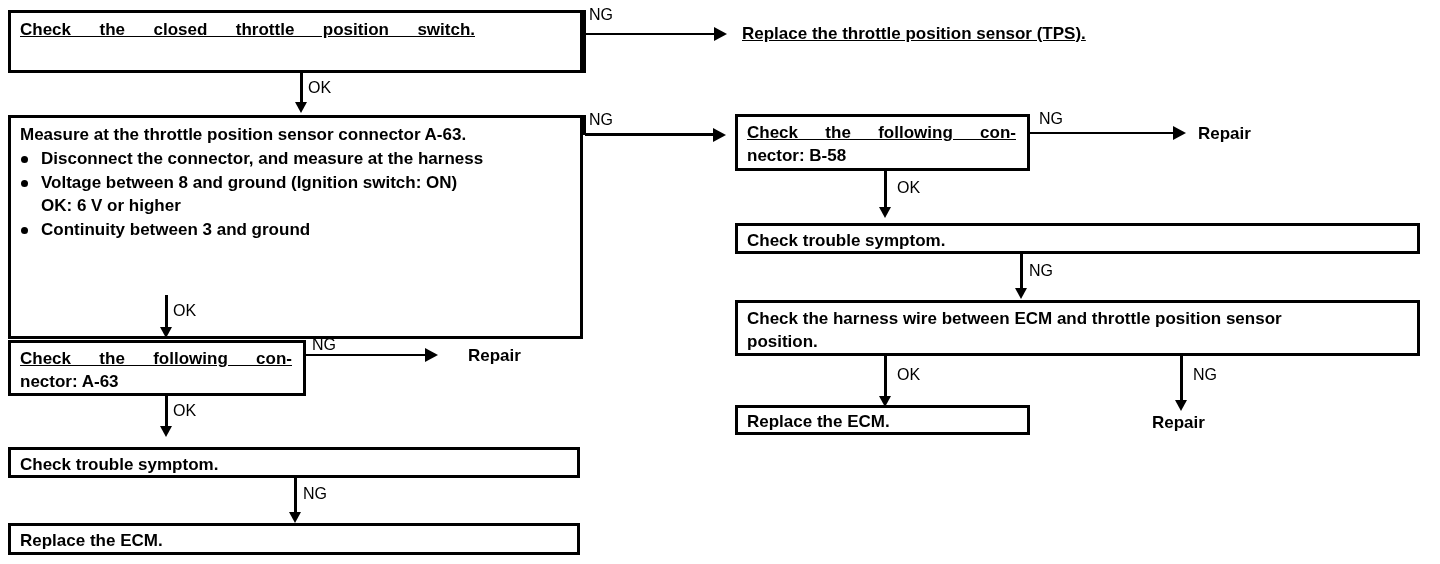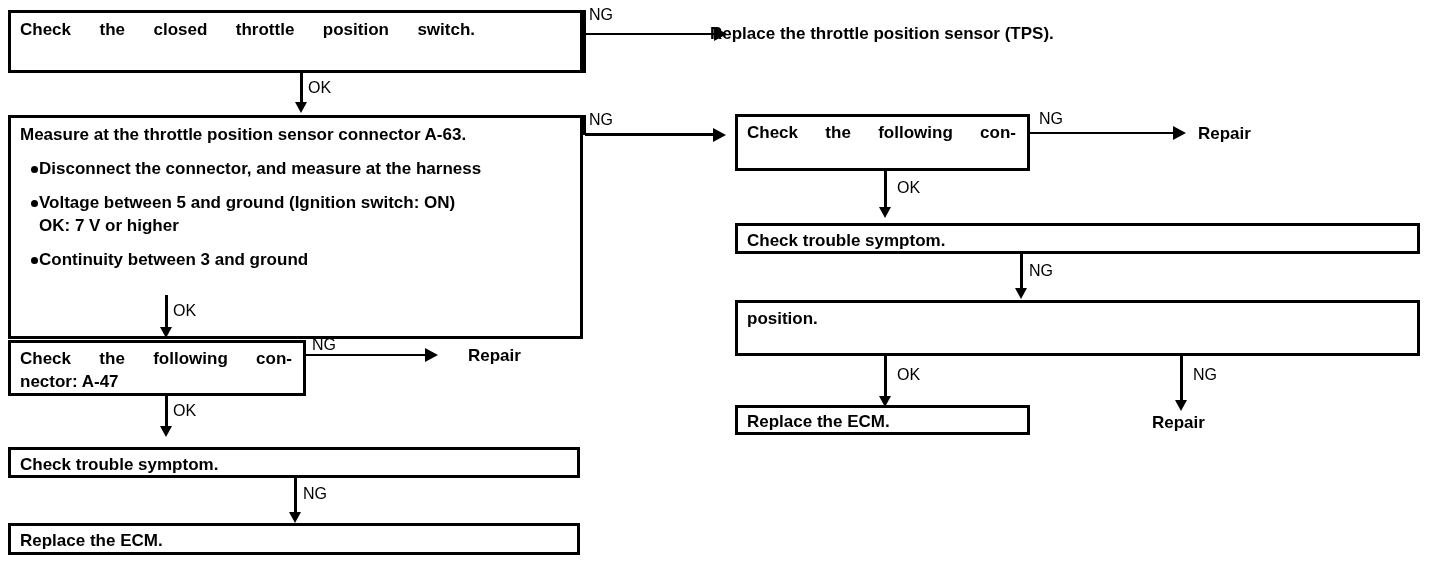--- a/index.html
+++ b/index.html
@@ -74,30 +74,31 @@
     width: 0; height: 0;
     border-top: 7px solid transparent;
     border-bottom: 7px solid transparent;
     border-left: 13px solid #000;
   }
   
   .just {
     display: block;
     text-align: justify;
     text-align-last: justify;
+    text-decoration: underline;
   }
   .bullets {
     margin: 0;
     padding: 0;
     list-style: none;
   }
   .bullets li {
     position: relative;
-    padding-left: 17px;
-    margin: 11px;
+    padding-left: 29px;
+    margin: 1px;
   }
   .bullets li::before {
     content: "";
     position: absolute;
     left: 9px;
     top: 9px;
     width: 7px;
     height: 7px;
     background: #000;
     border-radius: 50%;
@@ -114,57 +115,57 @@
   <div class="box" style="left:8px; top:10px; width:575px; height:63px;">
     <span class="txt just" style="width:455px;">Check  the  closed  throttle  position  switch.</span>
   </div>
 
   <div class="elabel" style="left:589px; top:6px;">NG</div>
 
   <div class="vline thick" style="left:583px; top:10px; height:63px;"></div>
 
   <div class="hline" style="left:585px; top:33px; width:131px;"></div>
   <div class="arrow-right" style="left:714px; top:27px;"></div>
-  <div class="plain" style="left:710px; top:23px;">Replace the throttle position sensor (TPS).</div>
+  <div class="plain" style="left:742px; top:23px;text-decoration:underline;">Replace the throttle position sensor (TPS).</div>
 
   <div class="vline thick" style="left:300px; top:73px; height:32px;"></div>
   <div class="arrow-down" style="left:295px; top:102px;"></div>
   <div class="elabel" style="left:308px; top:79px;">OK</div>
 
   <div class="box" style="left:8px; top:115px; width:575px; height:224px;">
     <div class="txt" style="left:0; right:0; top:5px;">
       <span style="display:block; padding-left:9px;">Measure at the throttle position sensor connector A-63.</span>
       <ul class="bullets">
         <li>
           <span>Disconnect the connector, and measure at the harness</span>
         </li>
         <li>
-          <span>Voltage between 5 and ground (Ignition switch: ON)</span>
-          <span class="sub">OK: 7 V or higher</span>
+          <span>Voltage between 8 and ground (Ignition switch: ON)</span>
+          <span class="sub">OK: 6 V or higher</span>
         </li>
         <li>
           <span>Continuity between 3 and ground</span>
         </li>
       </ul>
     </div>
   </div>
 
   <div class="elabel" style="left:589px; top:111px;">NG</div>
   <div class="vline thick" style="left:583px; top:115px; height:20px;"></div>
   <div class="hline thick" style="left:585px; top:133px; width:130px;"></div>
   <div class="arrow-right" style="left:713px; top:128px;"></div>
 
   <div class="vline thick" style="left:165px; top:295px; height:36px;"></div>
   <div class="arrow-down" style="left:160px; top:327px;"></div>
   <div class="elabel" style="left:173px; top:302px;">OK</div>
 
   <div class="box" style="left:8px; top:340px; width:298px; height:56px;">
     <div class="txt" style="top:4px;">
       <span class="just" style="width:272px;">Check  the  following  con-</span>
-      <span class="sub">nector: A-47</span>
+      <span class="sub">nector: A-63</span>
     </div>
   </div>
 
   <div class="elabel" style="left:312px; top:336px;">NG</div>
   <div class="hline" style="left:306px; top:354px; width:121px;"></div>
   <div class="arrow-right" style="left:425px; top:348px;"></div>
   <div class="plain" style="left:468px; top:345px;">Repair</div>
 
   <div class="vline thick" style="left:165px; top:396px; height:33px;"></div>
   <div class="arrow-down" style="left:160px; top:426px;"></div>
@@ -178,20 +179,21 @@
   <div class="arrow-down" style="left:289px; top:512px;"></div>
   <div class="elabel" style="left:303px; top:485px;">NG</div>
 
   <div class="box" style="left:8px; top:523px; width:572px; height:32px;">
     <span class="txt" style="top:3px;">Replace the ECM.</span>
   </div>
 
   <div class="box" style="left:735px; top:114px; width:295px; height:57px;">
     <div class="txt" style="top:4px;">
       <span class="just" style="width:269px;">Check  the  following  con-</span>
+      <span class="sub">nector: B-58</span>
     </div>
   </div>
 
   <div class="elabel" style="left:1039px; top:110px;">NG</div>
   <div class="hline" style="left:1030px; top:132px; width:145px;"></div>
   <div class="arrow-right" style="left:1173px; top:126px;"></div>
   <div class="plain" style="left:1198px; top:123px;">Repair</div>
 
   <div class="vline thick" style="left:884px; top:171px; height:39px;"></div>
   <div class="arrow-down" style="left:879px; top:207px;"></div>
@@ -200,20 +202,21 @@
   <div class="box" style="left:735px; top:223px; width:685px; height:31px;">
     <span class="txt" style="top:3px;">Check trouble symptom.</span>
   </div>
 
   <div class="vline thick" style="left:1020px; top:254px; height:37px;"></div>
   <div class="arrow-down" style="left:1015px; top:288px;"></div>
   <div class="elabel" style="left:1029px; top:262px;">NG</div>
 
   <div class="box" style="left:735px; top:300px; width:685px; height:56px;">
     <div class="txt" style="top:4px;">
+      <span>Check the harness wire between ECM and throttle position sensor</span>
       <span class="sub">position.</span>
     </div>
   </div>
 
   <div class="vline thick" style="left:884px; top:356px; height:43px;"></div>
   <div class="arrow-down" style="left:879px; top:396px;"></div>
   <div class="elabel" style="left:897px; top:366px;">OK</div>
 
   <div class="vline thick" style="left:1180px; top:356px; height:48px;"></div>
   <div class="arrow-down" style="left:1175px; top:400px;"></div>

